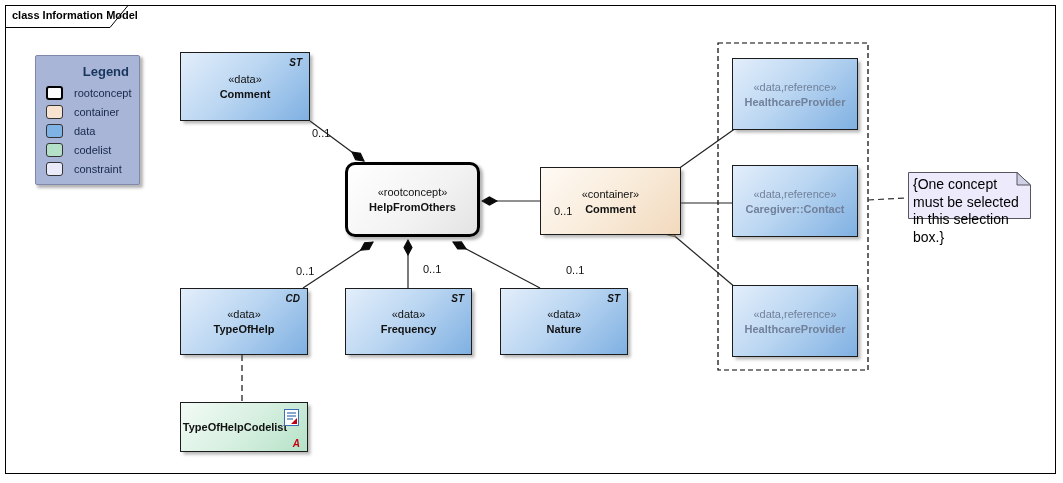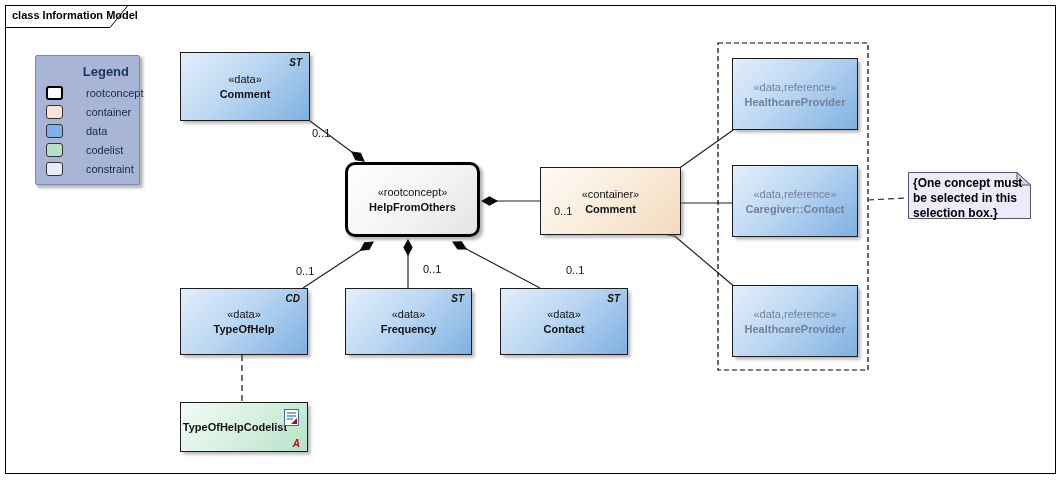--- a/index.html
+++ b/index.html
@@ -21,31 +21,31 @@
   .root{border:3px solid #000;border-radius:7px;background:linear-gradient(135deg,#ffffff 0%,#f2f2f2 60%,#e3e3e3 100%);}
   .container-box{background:linear-gradient(135deg,#fefaf5 0%,#f9ecdb 50%,#f2d9bd 100%);}
   .codelist-box{background:linear-gradient(135deg,#f2fbf6 0%,#d8f0e1 50%,#b5e2c8 100%);align-items:center;}
   .refnode .stereo,.refnode .nname{color:#71809b;}
 
   
   .legend{position:absolute;left:35px;top:55px;width:105px;height:130px;box-sizing:border-box;
           background:#a9b5d6;border:1px solid #8089ab;border-radius:2px;
           box-shadow:2.5px 2.5px 3px rgba(90,90,90,.45);padding:6px 0 0 10px;}
   .legend .ltitle{font-size:13px;font-weight:bold;color:#17355e;text-align:right;margin:2px 10px 7px 0;}
-  .legend .litem{display:flex;align-items:center;gap:23px;margin-bottom:5px;}
+  .legend .litem{display:flex;align-items:center;gap:11px;margin-bottom:5px;}
   .legend .swatch{width:17px;height:14px;border:1px solid #333;border-radius:3px;box-sizing:border-box;flex:0 0 auto;}
   .legend .sw-root{background:#ffffff;border:2.5px solid #000;}
   .legend .sw-container{background:#f8e3d0;}
   .legend .sw-data{background:#7fb2e5;}
   .legend .sw-codelist{background:#b3e0c6;}
   .legend .sw-constraint{background:#eaeafa;}
   .legend .llabel{font-size:11px;color:#15284b;}
 
   .mult{position:absolute;font-size:11px;color:#111;padding-left:40px;}
-  .note-text{position:absolute;left:913px;top:176px;width:110px;font-size:12px;line-height:1.25;color:#000;font-weight:bold;}
+  .note-text{position:absolute;left:913px;top:176px;width:110px;font-size:14px;line-height:1.25;color:#000;}
 
   .cl-name{font-size:11px;font-weight:bold;color:#111;}
   .doc-icon{position:absolute;top:6px;right:8px;}
   .a-marker{position:absolute;right:7px;bottom:2px;font-size:10px;font-weight:bold;font-style:italic;color:#c00312;}
 </style>
 </head>
 <body>
 
 <div class="canvas">
   <div class="frame"></div>
@@ -146,21 +146,21 @@
 
   <div class="node blue" style="left:345px;top:288px;width:127px;height:67px;">
     <span class="tag">ST</span>
     <span class="stereo">«data»</span>
     <span class="nname">Frequency</span>
   </div>
 
   <div class="node blue" style="left:500px;top:288px;width:128px;height:67px;">
     <span class="tag">ST</span>
     <span class="stereo">«data»</span>
-    <span class="nname">Contact</span>
+    <span class="nname">Nature</span>
   </div>
 
   <div class="node codelist-box" style="left:180px;top:402px;width:128px;height:50px;">
     <span class="cl-name" style="margin-right:18px;">TypeOfHelpCodelist</span>
     <span class="doc-icon">
       <svg width="15" height="17" viewBox="0 0 15 17">
         <rect x="0.5" y="0.5" width="14" height="16" fill="#fff" stroke="#3a6fb5" stroke-width="1"></rect>
         <line x1="3" y1="4" x2="12" y2="4" stroke="#3a6fb5" stroke-width="1.2"></line>
         <line x1="3" y1="7" x2="12" y2="7" stroke="#3a6fb5" stroke-width="1.2"></line>
         <line x1="3" y1="10" x2="9" y2="10" stroke="#3a6fb5" stroke-width="1.2"></line>

